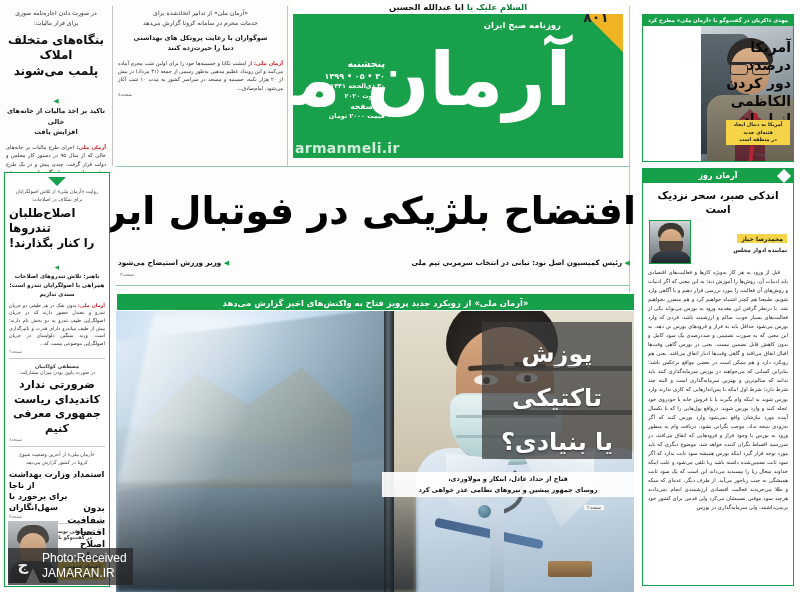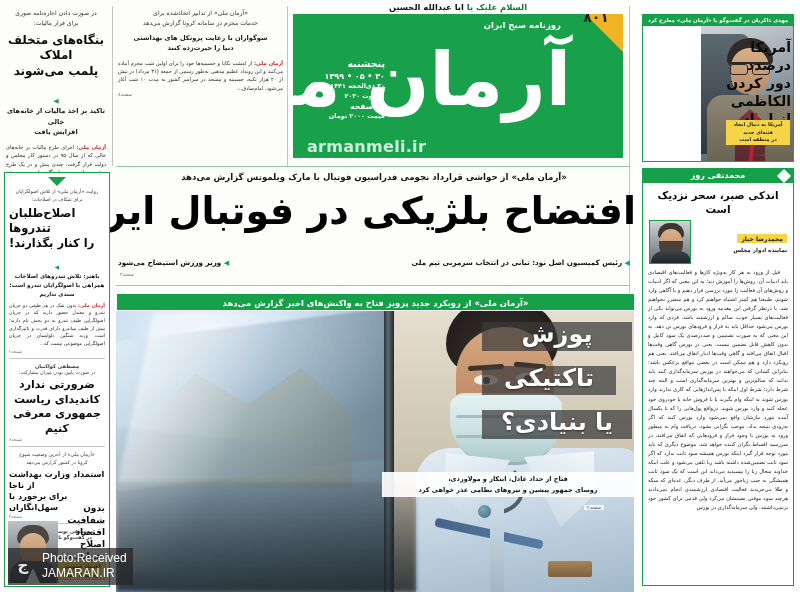--- a/index.html
+++ b/index.html
@@ -86,25 +86,25 @@
     color: #ffffff;
     z-index: 4;
   }
   #dateblock .d1 { font-size: 9.5px; font-weight: 700; line-height: 1.35; }
   #dateblock .d2 { font-size: 8px; font-weight: 700; line-height: 1.4; }
   #dateblock .d3, #dateblock .d4 { font-size: 6.4px; font-weight: 700; line-height: 1.5; }
   #dateblock .d5 { font-size: 7.6px; font-weight: 700; line-height: 1.45; }
   #dateblock .d6 { font-size: 6.4px; font-weight: 700; line-height: 1.5; }
   #website {
     position: absolute;
-    left: 14px; bottom: 2px;
+    left: 2px; bottom: 2px;
     width: 96px;
     text-align: center;
     font-family: "DejaVu Sans", "Liberation Sans", sans-serif;
-    font-size: 16px;
+    font-size: 14px;
     font-weight: 700;
     color: rgba(255,255,255,.80);
     letter-spacing: .3px;
     direction: ltr;
   }
 
   
   #salutation {
     position: absolute;
     left: 293px; top: 0;
@@ -348,26 +348,26 @@
   
   .plate {
     position: absolute;
     z-index: 9;
     background: rgba(58,58,58,.72);
     color: #ffffff;
     font-size: 24px;
     font-weight: 700;
     text-align: center;
     line-height: 1.05;
-    padding: 0 8px 4px;
+    padding: 20px 8px 4px;
     white-space: nowrap;
     text-shadow: 0 1px 2px rgba(0,0,0,.5);
   }
   #plate1 { left: 482px; top: 322px; width: 150px; }
-  #plate2 { left: 482px; top: 366px; width: 134px; }
+  #plate2 { left: 482px; top: 366px; width: 150px; }
   #plate3 { left: 482px; top: 410px; width: 150px; }
 
   #photo-caption {
     position: absolute;
     left: 382px; top: 472px; width: 252px;
     z-index: 9;
     background: rgba(255,255,255,.92);
     color: #111;
     font-size: 6.5px;
     font-weight: 700;
@@ -712,21 +712,20 @@
 افزایش یافت</span>
     </div>
     <div class="lead">
       <span class="redtag">آرمان ملی:</span>
       <span>اجرای طرح مالیات بر خانه‌های خالی که از سال ۹۵ در دستور کار مجلس و دولت قرار گرفت، چندی پیش و در یک طرح دوفوریتی از سوی نمایندگان ملت تصویب شد گرچه این مهم با اخذ ایراداتی از سوی شورای نگهبان همراه بود، اما...</span>
     </div>
     <div class="pagref">صفحه۵</div>
   </div>
 
   <div id="sep-top"></div>
-  <div id="main-kicker">«آرمان ملی» از حواشی قرارداد نجومی فدراسیون فوتبال با مارک ویلموتس گزارش می‌دهد</div>
   <div id="main-head">افتضاح بلژیکی در فوتبال ایران</div>
   <div id="main-subs">
     <span>
       <span class="arrow">◀</span>
       <span>رئیس کمیسیون اصل نود: تبانی در انتخاب سرمربی تیم ملی</span>
     </span>
     <span>
       <span class="arrow">◀</span>
       <span>وزیر ورزش استیضاح می‌شود</span>
     </span>
@@ -846,21 +845,21 @@
 دور کردن
 الکاظمی
 از ایران</div>
       <div id="rt-yellow" style="white-space:pre-line">آمریکا به دنبال ایجاد فتنه‌ای جدید
 در منطقه است</div>
       <div id="rt-pageref">صفحه۳</div>
     </div>
 
     <div id="sr-box">
       <div id="sr-header">
-        <span>محمدتقی روز</span>
+        <span>آرمان روز</span>
         <span id="sr-diamond"></span>
       </div>
       <div id="sr-title">اندکی صبر، سحر نزدیک است</div>
       <div id="sr-author-wrap">
         <div id="sr-portrait">
           <div class="hair"></div>
           <div class="face"></div>
           <div class="beard"></div>
           <div class="body"></div>
         </div>

